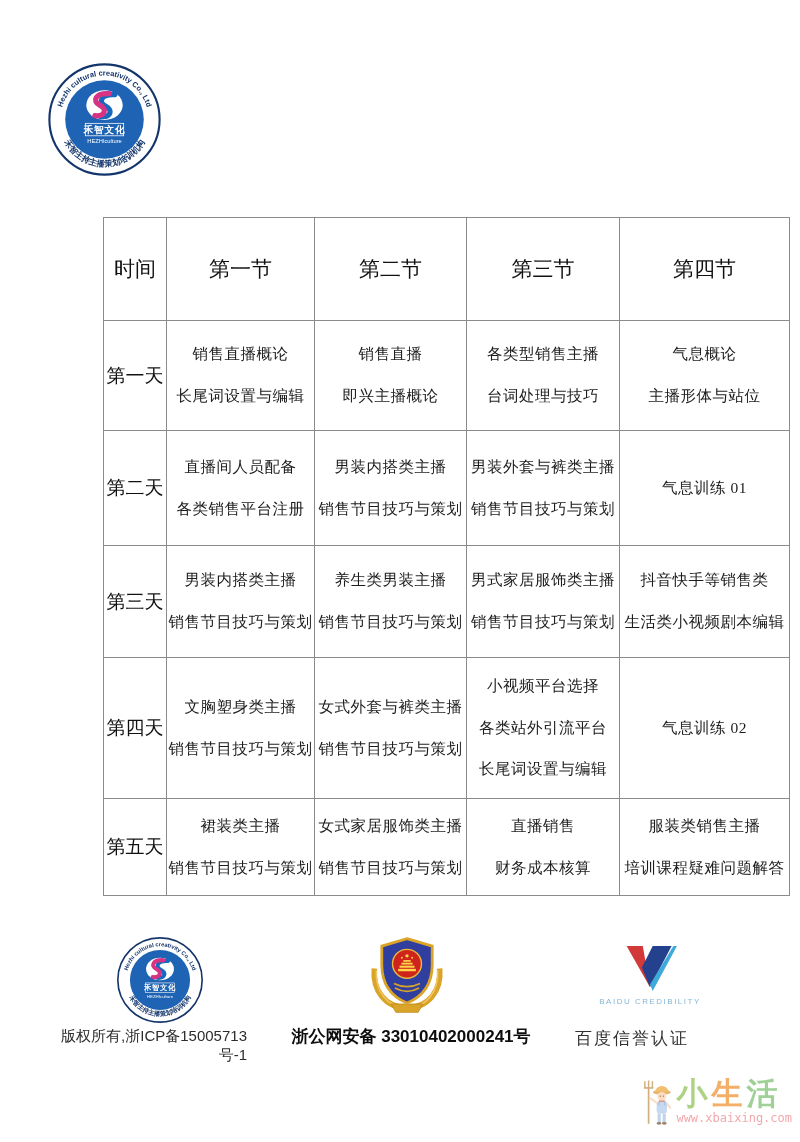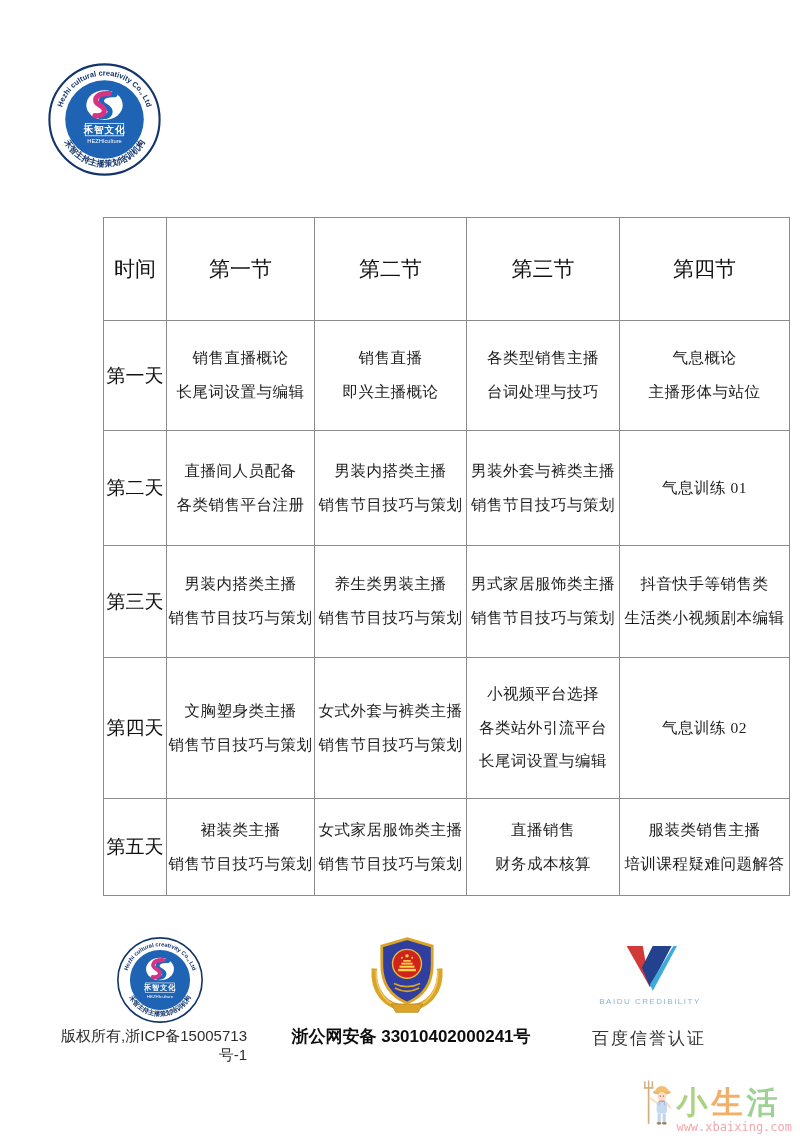--- a/index.html
+++ b/index.html
@@ -25,37 +25,37 @@
   table { border-collapse:collapse; table-layout:fixed; width:686px;margin-left:46px; }
   th, td { border:1px solid #8b8b8b; text-align:center; vertical-align:middle; padding:0; font-weight:normal; }
   thead tr { height:103px; }
   tbody tr:nth-child(1){ height:110px; }
   tbody tr:nth-child(2){ height:115px; }
   tbody tr:nth-child(3){ height:112px; }
   tbody tr:nth-child(4){ height:141px; }
   tbody tr:nth-child(5){ height:97px; }
   thead th { font-size:21px; color:#111; }
   tbody th { font-size:19px; color:#111; }
-  .cell { display:flex; flex-direction:column; justify-content:center; align-items:center; gap:15px; }
+  .cell { display:flex; flex-direction:column; justify-content:center; align-items:center; gap:23px; }
   .line { font-size:15.5px; line-height:1.2; color:#1c1c1c; letter-spacing:0.5px; }
 
   
   .police-badge { position:absolute; left:365px; top:933px; }
   .baidu-block { position:absolute; left:566px; top:944px; width:168px; text-align:center; }
   .baidu-cn { margin-top:6px; font-size:19px; letter-spacing:3px; color:#2b62ad;
               font-family:"Liberation Sans", sans-serif; }
   .baidu-en { margin-top:2px; font-size:8px; letter-spacing:1.5px; color:#85b6d6;
               font-family:"Liberation Sans", sans-serif; }
   .ft-text { position:absolute; font-family:"Liberation Sans", sans-serif; text-align:center; }
   .ft-copyright { left:47px; top:1027px; width:200px; font-size:15px; color:#2c2c2c;text-align:right; }
   .ft-police   { left:291px; top:1025px; width:240px; font-size:17px; font-weight:bold; color:#0d0d0d; }
-  .ft-baidu    { left:565px; top:1027px; width:168px; font-size:17px; color:#333; letter-spacing:2px; }
+  .ft-baidu    { left:548px; top:1027px; width:168px; font-size:17px; color:#333; letter-spacing:2px; }
 
   
-  .watermark { position:absolute; right:8px; bottom:8px; display:flex; align-items:flex-end; opacity:0.85; }
+  .watermark { position:absolute; right:8px; bottom:8px; display:flex; align-items:flex-start; opacity:0.85; }
   .wm-right { display:flex; flex-direction:column; align-items:flex-start; }
   .wm-text { font-size:31px; font-weight:bold; letter-spacing:4px; line-height:1;
              font-family:"Liberation Serif", serif; }
   .wm-c1 { color:#9fcb6e; } .wm-c2 { color:#f2a24d; } .wm-c3 { color:#8fca86; }
   .wm-url { margin-top:2px; font-size:12px; color:#f0989d; font-family:"DejaVu Sans Mono", monospace; }
 
   .hidden-defs { position:absolute; width:0; height:0; overflow:hidden; }
 </style>
 </head>
 <body>

